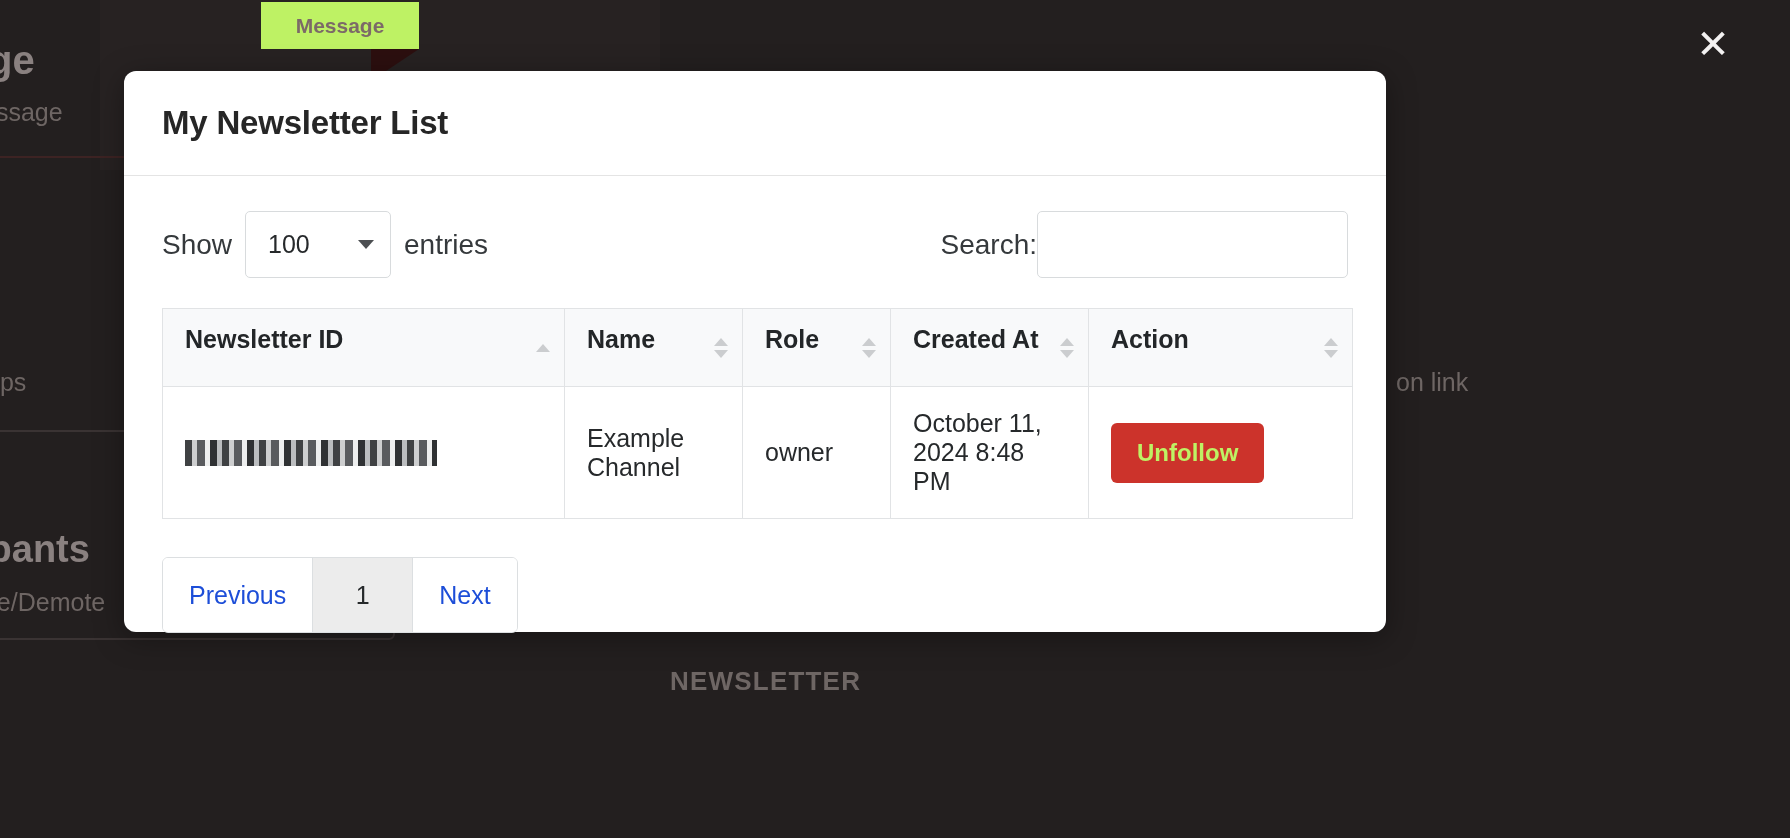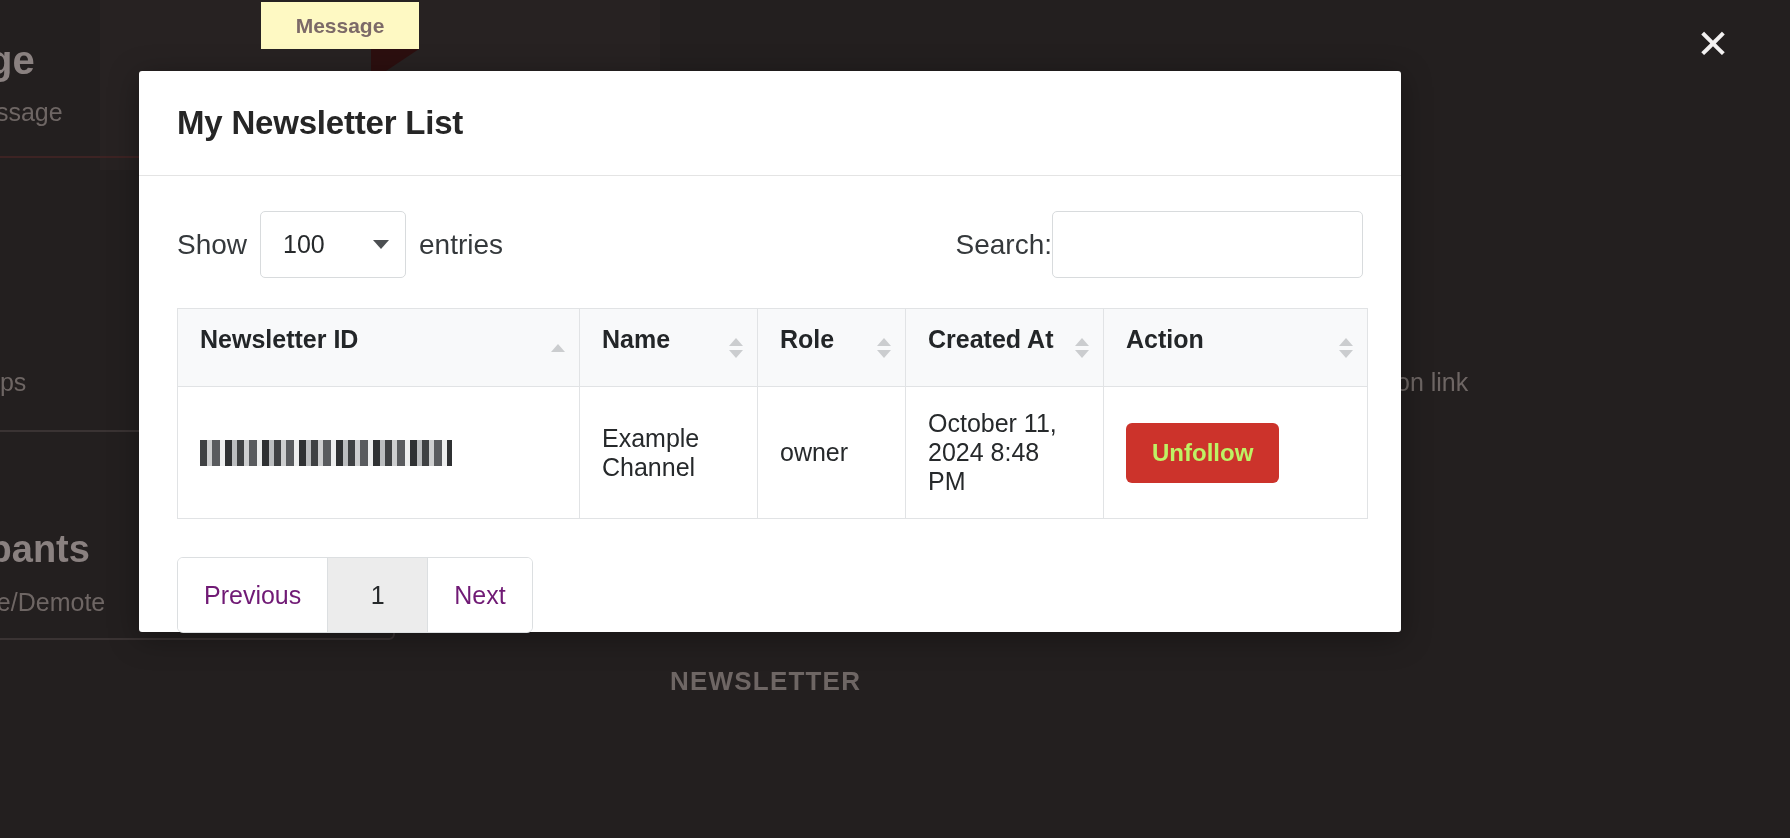--- a/index.html
+++ b/index.html
@@ -42,21 +42,21 @@
   }
   #bg-panel-a {
     position: absolute; left: 100px; top: 0; width: 560px; height: 170px;
     background: #272222;
   }
 
   
   #tooltip-bubble {
     position: absolute; left: 261px; top: 2px;
     width: 158px; height: 47px;
-    background: #fef9c3;
+    background: #bef264;
     display: flex; align-items: center; justify-content: center;
   }
   #tooltip-bubble-label {
     color: #7c6a68; font-size: 21px; font-weight: 600;
   }
   #tooltip-tail {
     position: absolute; left: 371px; top: 49px;
     width: 0; height: 0;
     border-left: 48px solid #2c0f0f;
     border-bottom: 32px solid transparent;
@@ -72,23 +72,23 @@
   #close-icon {
     color: #f3f1f1; font-size: 40px; line-height: 1; font-weight: 400;
     font-family: "DejaVu Sans", sans-serif;
   }
 
   
   #modal {
     position: absolute; left: 124px; top: 71px;
     width: 1262px; height: 561px;
     background: #ffffff;
-    border-radius: 3px;
+    border-radius: 12px;
     box-shadow: 0 6px 30px rgba(0,0,0,0.35);
-    display: flex; flex-direction: column; margin-left: 15px;
+    display: flex; flex-direction: column;
   }
   #modal-header {
     height: 105px;
     border-bottom: 1px solid #e4e4e4;
     display: flex; align-items: center;
     padding: 0 38px;
     flex: 0 0 auto;
   }
   #modal-title {
     font-size: 33px; font-weight: 700; color: #262626;
@@ -225,21 +225,21 @@
     border: 1px solid #dcdfe1;
     border-radius: 6px;
     overflow: hidden;
   }
   .page-btn {
     min-width: 100px; height: 74px;
     display: flex; align-items: center; justify-content: center;
     font-size: 25px;
     padding: 0 26px;
     background: #ffffff;
-    color: #701a75;
+    color: #1d4ed8;
     border-right: 1px solid #dcdfe1;
     cursor: pointer;
     user-select: none;
   }
   .page-btn:last-child { border-right: none; }
   .page-btn.active {
     background: #ececec;
     color: #26292b;
   }
 </style>

